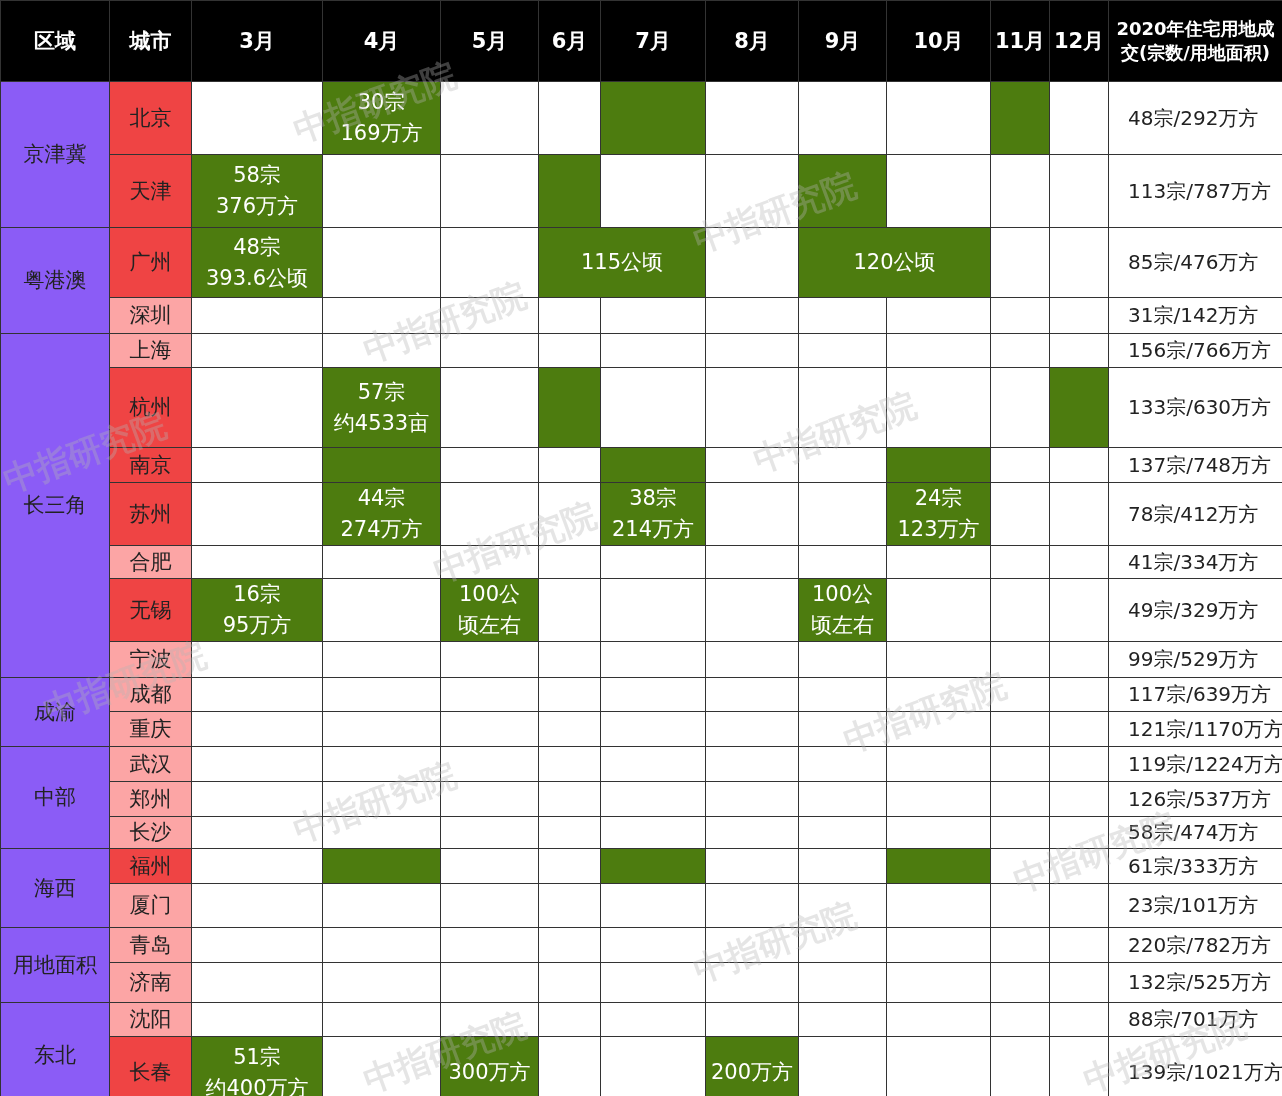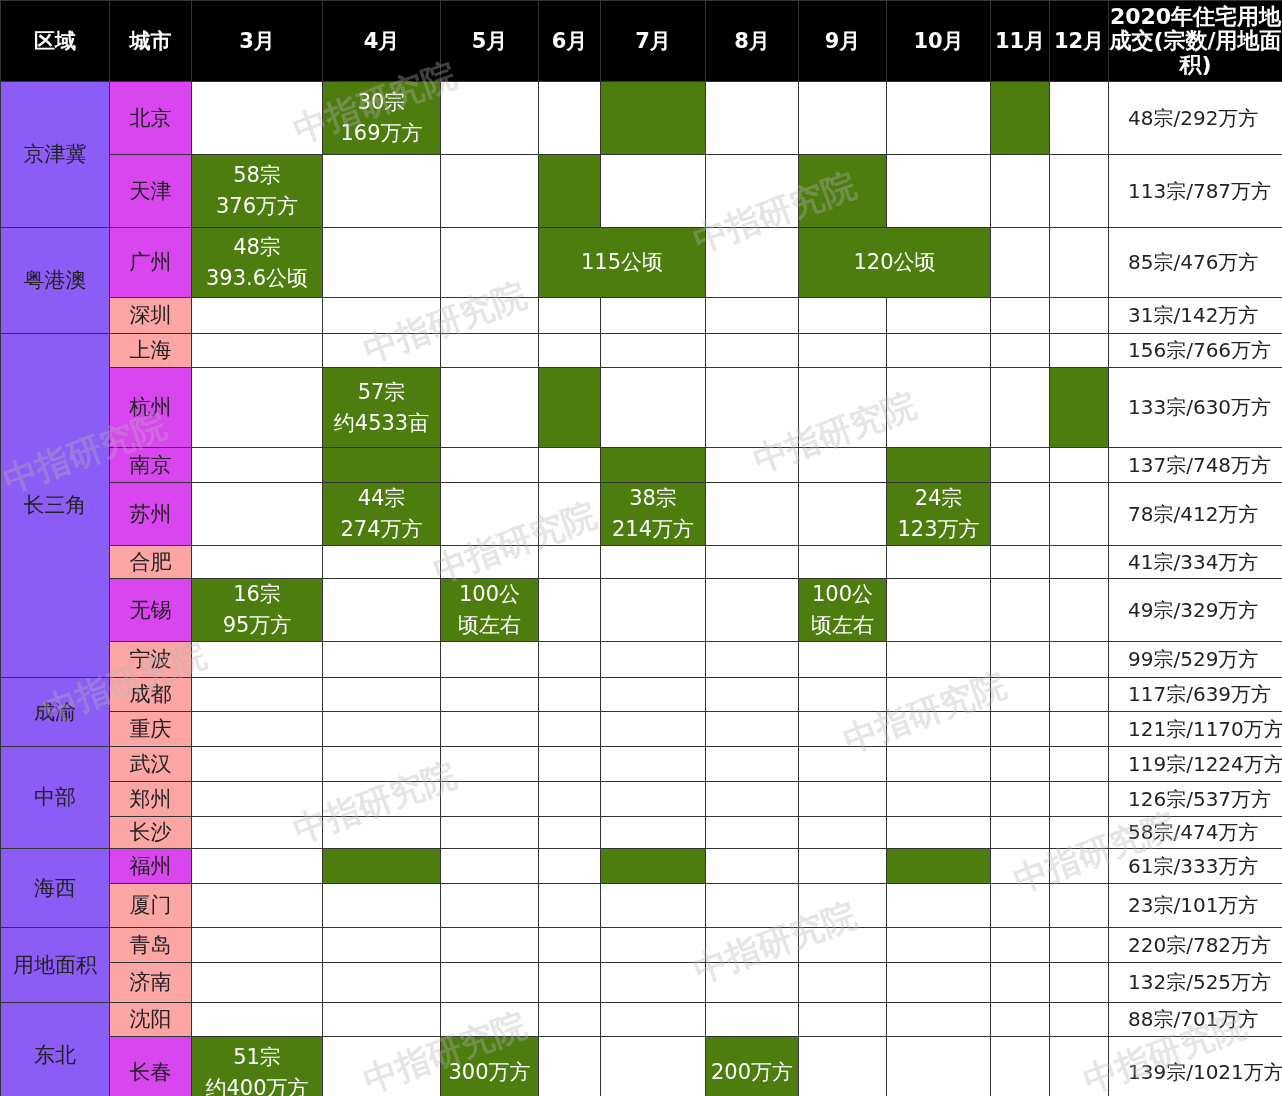--- a/index.html
+++ b/index.html
@@ -2,24 +2,24 @@
 <html><head>
 <meta charset="utf-8">
 <style>
   html, body { margin: 0; padding: 0; background: #ffffff; }
   body { width: 1282px; height: 1096px; position: relative; overflow: hidden;
          font-family: "DejaVu Sans", "Liberation Sans", sans-serif; }
   table { border-collapse: collapse; table-layout: fixed; position: absolute; left: 0; top: 0; width: 1282px; }
   td, th { border: 1.5px solid #333333; padding: 0; text-align: center; vertical-align: middle;
            font-size: 21px; color: #222222; overflow: hidden; line-height: 31px; }
   th { background: #000000; color: #ffffff; font-weight: bold; font-size: 21px; height: 80px; }
-  th.total-head { font-size: 22px; line-height: 24px; }
+  th.total-head { font-size: 18px; line-height: 24px; }
   td.region { background: #8b5cf6; }
   td.city { background: #fca5a5; }
-  td.city.gray { background: #d946ef; }
+  td.city.gray { background: #ef4444; }
   td.hl { background: #4d7c0f; color: #ffffff; margin-left: 20px; }
   td.total { text-align: left; padding-left: 19px; font-size: 20px; white-space: nowrap; }
   .wm { position: absolute; color: rgba(180,180,180,0.35); font-size: 34px; font-weight: bold;
         transform: rotate(-20deg); pointer-events: none; white-space: nowrap; }
 </style>
 </head>
 <body>
 
 <table>
   <colgroup>

